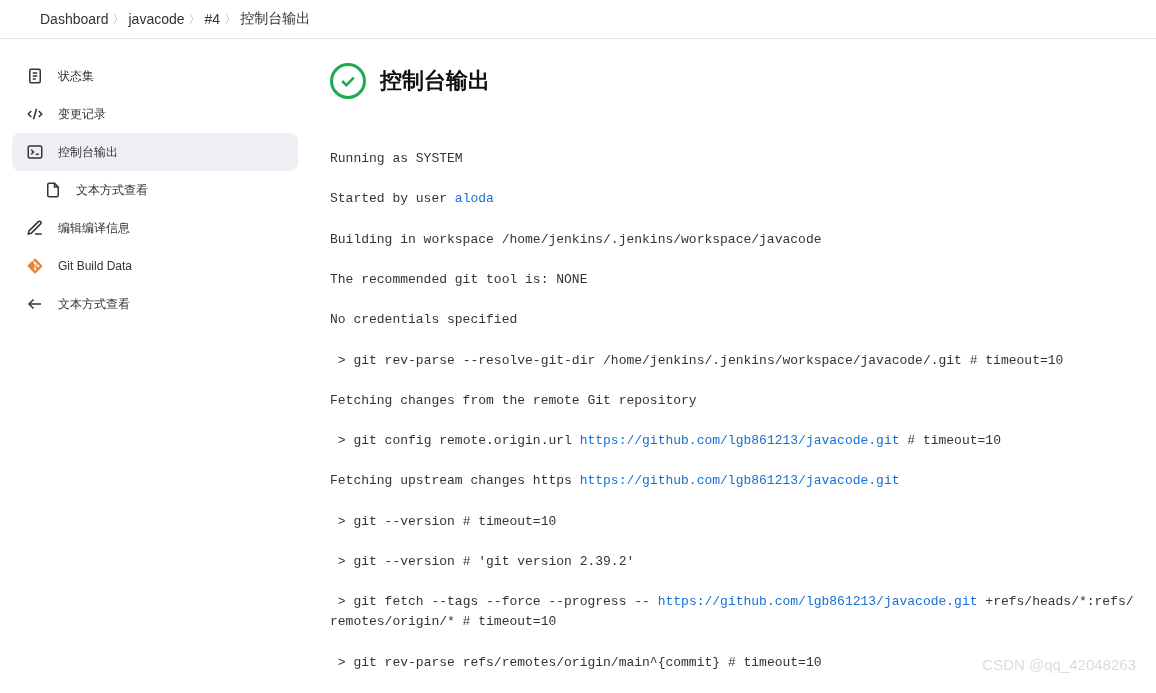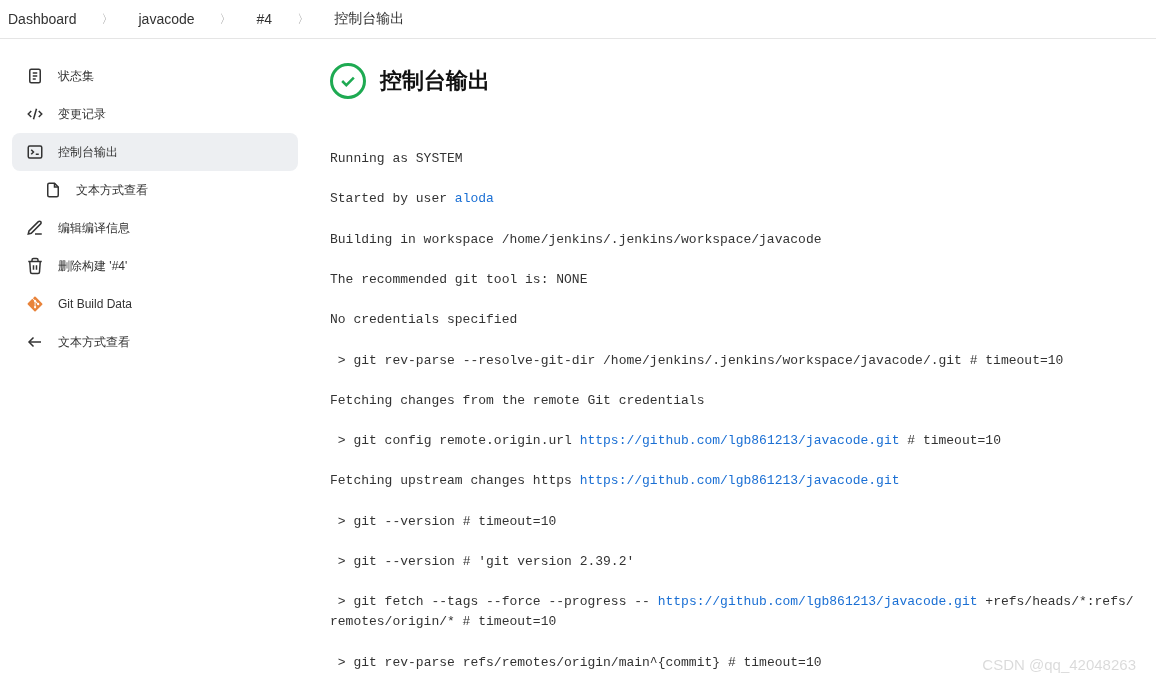--- a/index.html
+++ b/index.html
@@ -1,18 +1,18 @@
 <!DOCTYPE html>
 <html><head>
   <meta charset="utf-8">
   <style>
     * { margin: 0; padding: 0; box-sizing: border-box; }
     body { font-family: -apple-system, BlinkMacSystemFont, "Segoe UI", Arial, sans-serif; background: #fff; color: #333; }
     
-    .breadcrumb { display: flex; align-items: center; padding: 10px 8px; border-bottom: 1px solid #e5e5e5; font-size: 14px; gap: 25px; }
+    .breadcrumb { display: flex; align-items: center; padding: 10px 40px; border-bottom: 1px solid #e5e5e5; font-size: 14px; gap: 4px; }
     .breadcrumb-item { color: #333; cursor: pointer; }
     .breadcrumb-sep { color: #999; font-size: 12px; }
     
     .main { display: flex; }
     .sidebar { width: 310px; padding: 18px 12px; flex-shrink: 0; }
     .sidebar-item { display: flex; align-items: center; gap: 14px; padding: 10px 14px; border-radius: 8px; cursor: pointer; font-size: 12px; color: #333; }
     .sidebar-item.active { background: #edeff2; font-weight: 500; }
     .sidebar-sub { padding-left: 32px; }
     .icon { width: 18px; height: 18px; display: flex; align-items: center; justify-content: center; flex-shrink: 0; }
     .icon svg { width: 18px; height: 18px; }
@@ -88,31 +88,20 @@
     <div class="sidebar-item">
       <span class="icon">
           <svg viewBox="0 0 24 24" fill="none" stroke="currentColor" stroke-width="2">
             <path d="M12 20h9"></path>
             <path d="M16.5 3.5a2.1 2.1 0 1 1 3 3L7 19l-4 1 1-4 12.5-12.5z"></path>
           </svg>
         </span>
       <span>编辑编译信息</span>
     </div>
     <div class="sidebar-item">
-      <span class="icon">
-          <svg viewBox="0 0 24 24" fill="none" stroke="currentColor" stroke-width="2">
-            <polyline points="3 6 5 6 21 6"></polyline>
-            <path d="M19 6l-1 14a2 2 0 0 1-2 2H8a2 2 0 0 1-2-2L5 6"></path>
-            <path d="M10 11v6M14 11v6"></path>
-            <path d="M8 6V4a2 2 0 0 1 2-2h4a2 2 0 0 1 2 2v2"></path>
-          </svg>
-        </span>
-      <span>删除构建 '#4'</span>
-    </div>
-    <div class="sidebar-item">
       <span class="icon icon-orange">
           <svg viewBox="0 0 24 24">
             <path d="M21.6 11.2 12.8 2.4a1.2 1.2 0 0 0-1.7 0L9.3 4.2l2.3 2.3a1.5 1.5 0 0 1 1.9 1.9l2.2 2.2a1.5 1.5 0 1 1-.9.9l-2.1-2.1v5.4a1.5 1.5 0 1 1-1.2 0V9.3a1.5 1.5 0 0 1-.8-2L8.4 5.1l-6 6a1.2 1.2 0 0 0 0 1.7l8.8 8.8a1.2 1.2 0 0 0 1.7 0l8.7-8.7a1.2 1.2 0 0 0 0-1.7z" stroke="none"></path>
           </svg>
         </span>
       <span>Git Build Data</span>
     </div>
     <div class="sidebar-item">
       <span class="icon">
           <svg viewBox="0 0 24 24" fill="none" stroke="currentColor" stroke-width="2">
@@ -134,21 +123,21 @@
       <h1 class="page-title">控制台输出</h1>
     </div>
 
     <div class="console">
 <span class="cl">Running as SYSTEM</span>
 <span class="cl"><span>Started by user </span><span class="link">aloda</span></span>
 <span class="cl">Building in workspace /home/jenkins/.jenkins/workspace/javacode</span>
 <span class="cl">The recommended git tool is: NONE</span>
 <span class="cl">No credentials specified</span>
 <span class="cl"> &gt; git rev-parse --resolve-git-dir /home/jenkins/.jenkins/workspace/javacode/.git # timeout=10</span>
-<span class="cl">Fetching changes from the remote Git credentials</span>
+<span class="cl">Fetching changes from the remote Git repository</span>
 <span class="cl"><span> &gt; git config remote.origin.url </span><span class="link">https://github.com/lgb861213/javacode.git</span><span> # timeout=10</span></span>
 <span class="cl"><span>Fetching upstream changes https </span><span class="link">https://github.com/lgb861213/javacode.git</span></span>
 <span class="cl"> &gt; git --version # timeout=10</span>
 <span class="cl"> &gt; git --version # 'git version 2.39.2'</span>
 <span class="cl"><span> &gt; git fetch --tags --force --progress -- </span><span class="link">https://github.com/lgb861213/javacode.git</span><span> +refs/heads/*:refs/remotes/origin/* # timeout=10</span></span>
 <span class="cl"> &gt; git rev-parse refs/remotes/origin/main^{commit} # timeout=10</span>
 <span class="cl">Checking out Revision e5e78f84a3f4bbfa249a6161e14792aa9c313c60 (refs/remotes/origin/main)</span>
 
 
 

